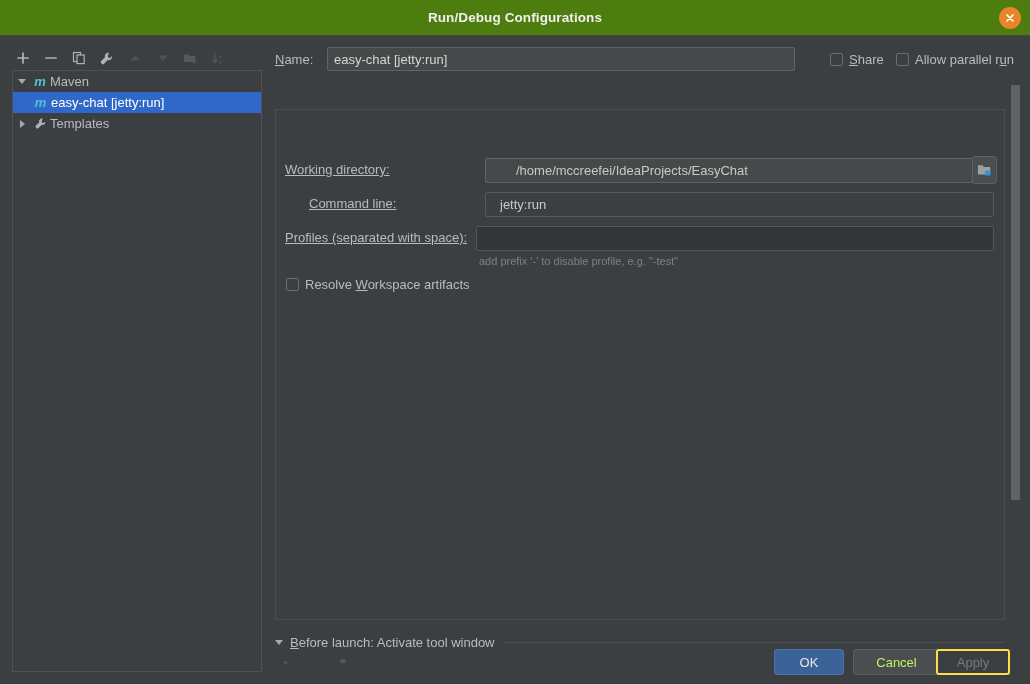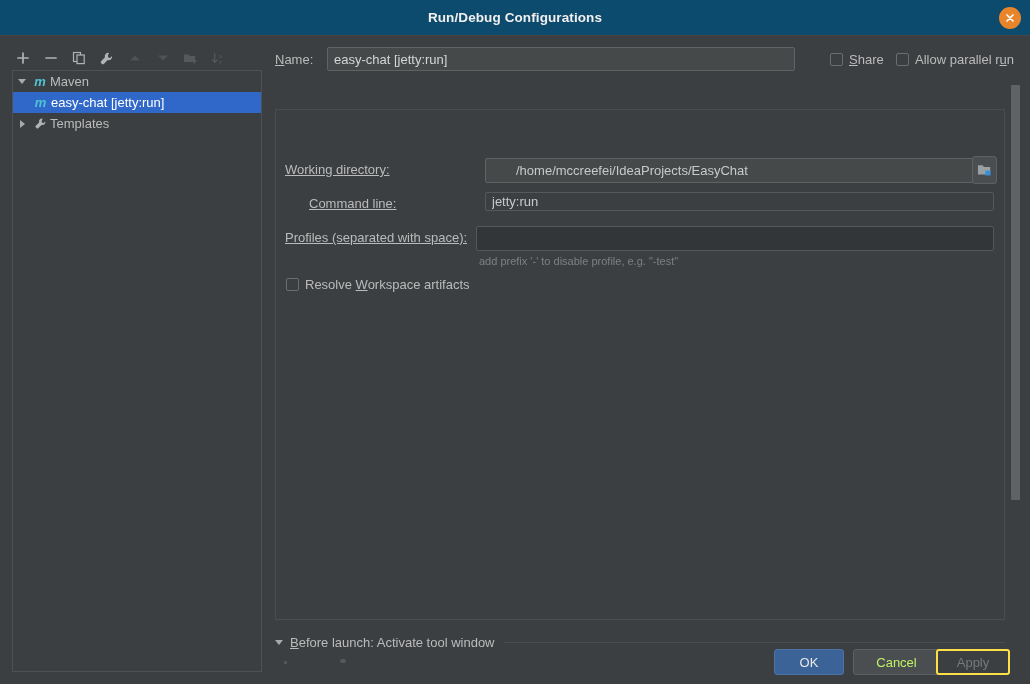--- a/index.html
+++ b/index.html
@@ -9,21 +9,21 @@
     overflow: hidden;
     background: #3c3f41;
     font-family: "Liberation Sans", sans-serif;
     -webkit-font-smoothing: antialiased;
   }
 
   
   #titlebar {
     position: absolute; left: 0; top: 0;
     width: 1030px; height: 36px;
-    background: #0c4a6e;
+    background: #4d7c0f;
     border-bottom: 1px solid #4a4542;
     display: flex; align-items: center; justify-content: center;
   }
   #title-text {
     color: #f2f0ee; font-size: 13.5px; font-weight: bold;
     letter-spacing: .1px;
   }
   #close-btn {
     position: absolute; right: 9px; top: 50%;
     transform: translateY(-50%);
@@ -177,24 +177,24 @@
     position: absolute; left: 696px; top: 46px;
     width: 25px; height: 28px;
     background: #4a4e50; border: 1px solid #5d6163;
     border-radius: 3px; display: flex;
     align-items: center; justify-content: center; cursor: pointer;
   }
 
   #cl-label { position: absolute; left: 9px; top: 86px; margin-left: 24px; }
   #cl-input {
     position: absolute; left: 209px; top: 82px;
-    width: 509px; height: 19px;
+    width: 509px; height: 25px;
     background: #3c3f41; border: 1px solid #55595b;
     border-radius: 2px; color: #c9c9c9;
-    font-size: 13px; padding: 0 6px; outline: none;
+    font-size: 13px; padding: 0 14px; outline: none;
     font-family: "Liberation Sans", sans-serif;
   }
 
   #pf-label { position: absolute; left: 9px; top: 120px; }
   #pf-input {
     position: absolute; left: 200px; top: 116px;
     width: 518px; height: 25px;
     background: #333638; border: 1px solid #545859;
     border-radius: 2px; color: #c9c9c9;
     font-size: 13px; padding: 0 6px; outline: none;

